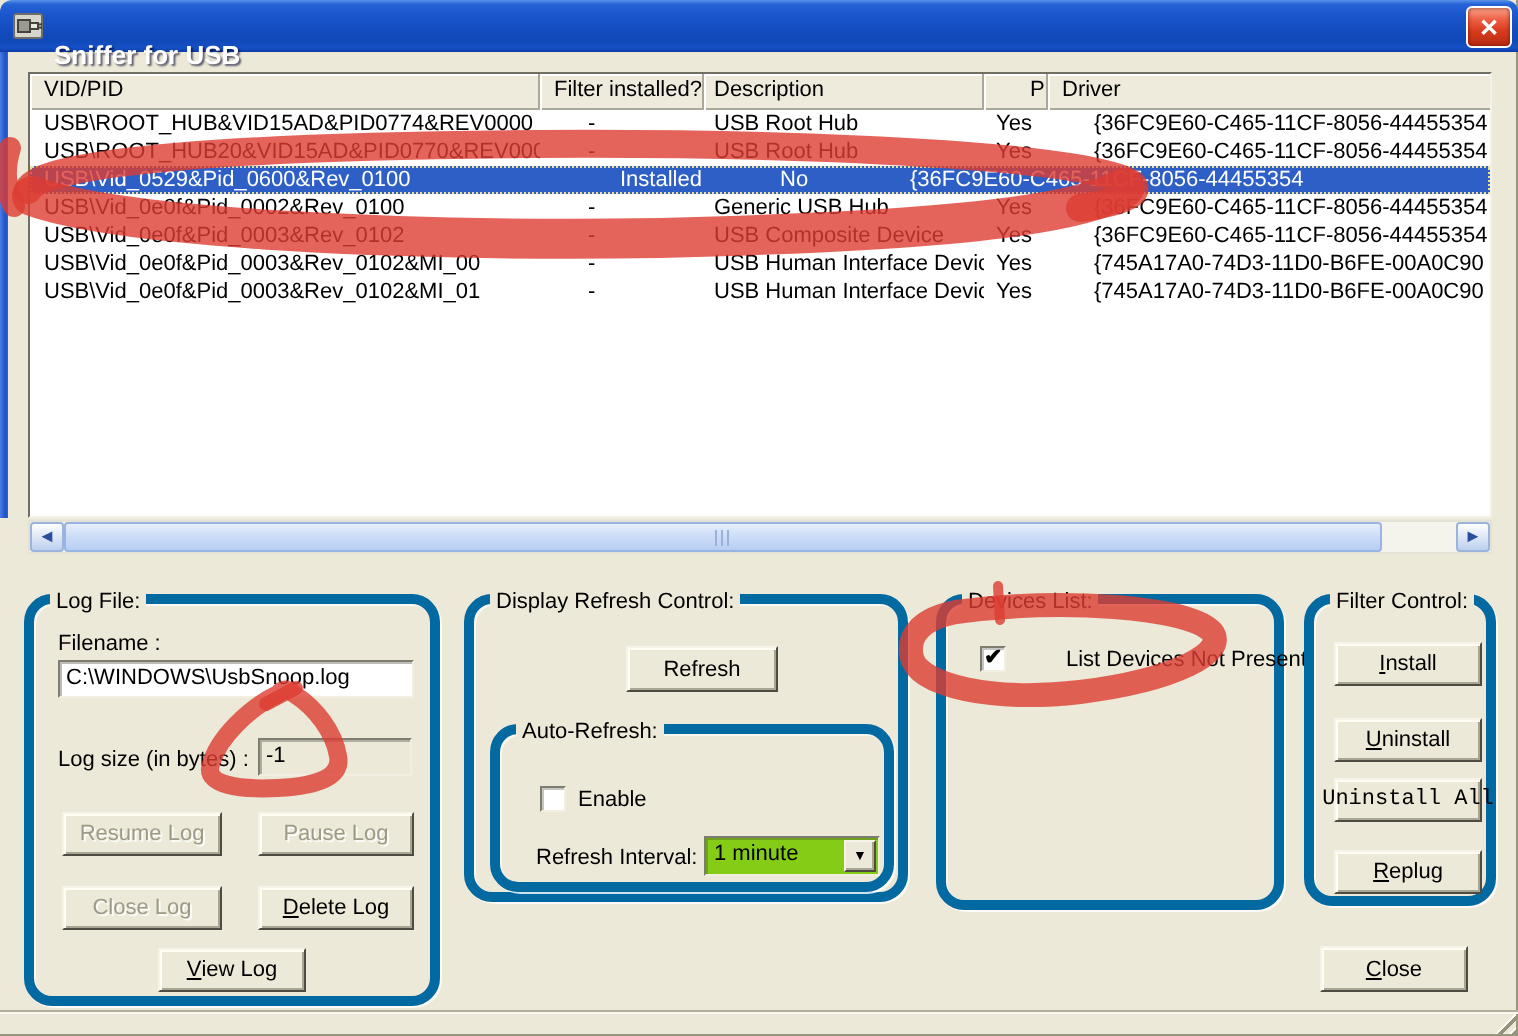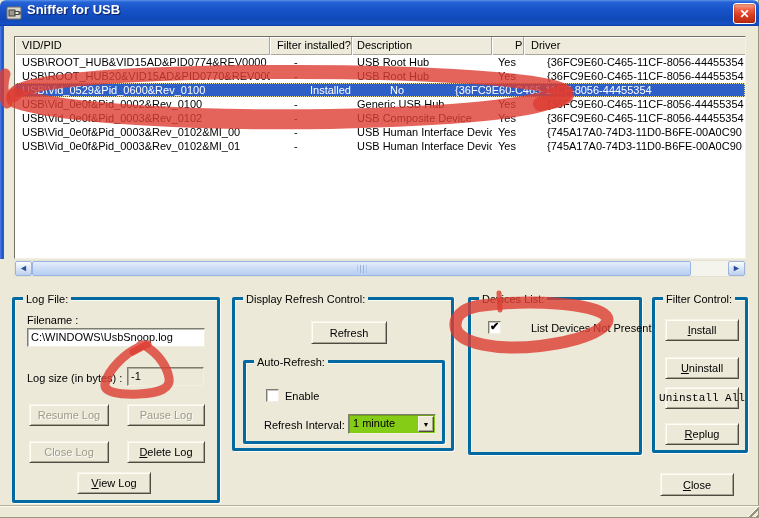--- a/index.html
+++ b/index.html
@@ -5,21 +5,21 @@
   html,body{margin:0;padding:0;background:#fff;}
   *{box-sizing:border-box;}
   .screen{position:relative;width:759px;height:518px;background:#ece9d8;overflow:hidden;
     font-family:"Liberation Sans",sans-serif;font-size:11px;color:#000;
     box-shadow:inset -1px 0 0 #9a967e, inset 0 -1px 0 #9a967e;}
   
   .titlebar{position:absolute;left:0;top:0;width:759px;height:26px;border-radius:6px 6px 0 0;
     background:linear-gradient(180deg,#5a93e8 0%,#2563d6 8%,#1a55cc 30%,#1048b8 75%,#1550c4 92%,#0d3da6 100%);
     display:flex;align-items:center;}
   .app-icon{position:absolute;left:6px;top:5px;width:16px;height:16px;}
-  .win-title{position:absolute;left:27px;top:2px;font-size:13px;font-weight:bold;color:#fff;
+  .win-title{position:absolute;left:27px;top:20px;font-size:13px;font-weight:bold;color:#fff;
     text-shadow:1px 1px 1px rgba(0,0,40,.6);}
   .close-btn{position:absolute;left:733px;top:3px;width:23px;height:21px;border-radius:3px;
     background:linear-gradient(180deg,#f6a88c 0%,#ee6044 30%,#d93b1e 60%,#b52d12 100%);
     border:1px solid #fff;color:#fff;font-size:12px;font-weight:bold;display:flex;align-items:center;justify-content:center;
     box-shadow:inset 0 0 2px rgba(120,10,0,.8);cursor:default;}
   .left-border{position:absolute;left:0;top:26px;width:4px;height:233px;
     background:linear-gradient(90deg,#4a7ae4,#1c52c4 70%,#2e64d8);}
   
   .listview{position:absolute;left:14px;top:36px;width:732px;height:223px;background:#fff;
     border:1px solid;border-color:#716f64 #f4f2e6 #f4f2e6 #716f64;overflow:hidden;}
@@ -46,21 +46,21 @@
   .sb-btn{position:absolute;top:0;width:17px;height:15px;border-radius:2px;
     background:linear-gradient(180deg,#fdfefe,#d7e2f4 60%,#bcd0ee);border:1px solid #9cb4dc;
     color:#2a4f9e;font-size:9px;line-height:13px;text-align:center;}
   .sb-left{left:0;}
   .sb-right{right:0;}
   .sb-thumb{position:absolute;left:17px;top:0;width:659px;height:15px;border-radius:2px;
     background:linear-gradient(180deg,#e6eefb,#cbdcf7 50%,#b8cef2);border:1px solid #98b4e4;}
   .sb-grip{position:absolute;left:50%;top:3px;width:9px;height:8px;transform:translateX(-50%);
     background:repeating-linear-gradient(90deg,#9ab2da 0 1px,transparent 1px 3px);}
   
-  .group{position:absolute;border:3px solid #0369a1;border-radius:2px;
+  .group{position:absolute;border:5px solid #0369a1;border-radius:14px;
     box-shadow:inset 1px 1px 0 rgba(255,255,255,.7),1px 1px 0 rgba(255,255,255,.8);}
   .gcaption{position:absolute;top:-7px;left:8px;background:#ece9d8;padding:0 3px;line-height:12px;}
   .label{position:absolute;white-space:nowrap;}
   
   .tbox{position:absolute;background:#fff;border:1px solid;border-color:#7f7c70 #f2efe2 #f2efe2 #7f7c70;
     box-shadow:inset 1px 1px 0 rgba(64,62,54,.35);padding:2px 3px;line-height:13px;white-space:nowrap;overflow:hidden;}
   .tbox.flat{background:#ece9d8;}
   .btn{position:absolute;display:flex;align-items:center;justify-content:center;background:#ece9d8;
     border:1px solid;border-color:#f6f3e8 #4e4c42 #4e4c42 #f6f3e8;
     box-shadow:inset 1px 1px 0 #fffdf4,inset -1px -1px 0 #a9a593;cursor:default;white-space:nowrap;}

